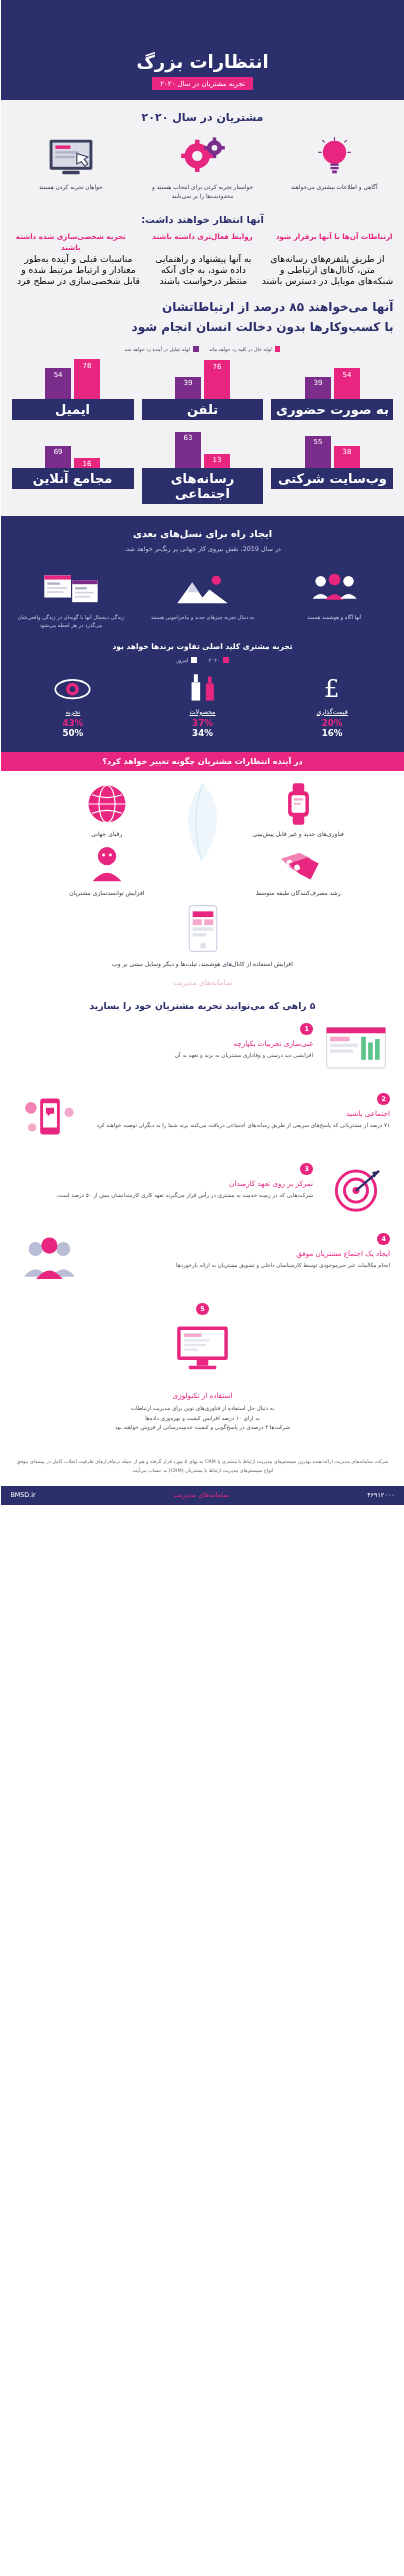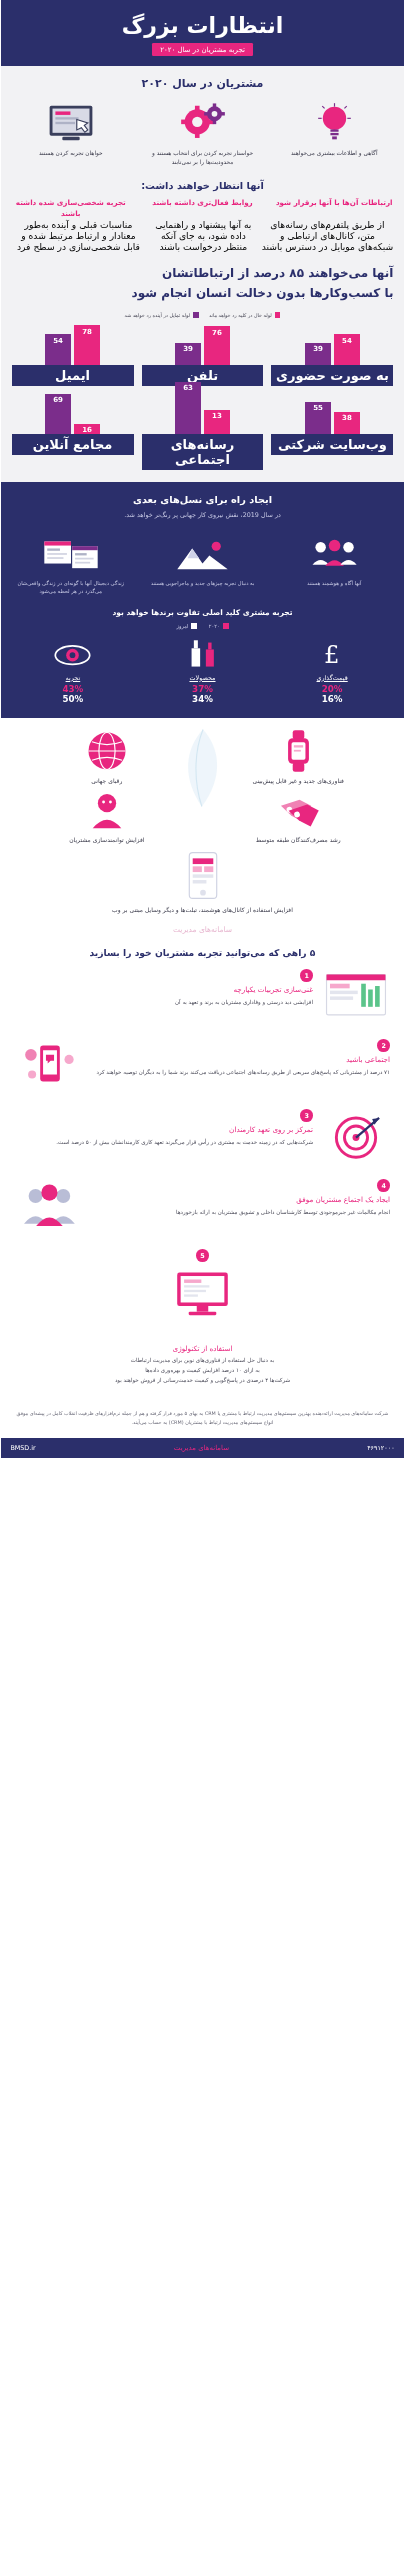--- a/index.html
+++ b/index.html
@@ -12,23 +12,24 @@
   .page { width: 405px; position: relative; }
 
   
   .header {
     background: #2b2f6b;
     padding: 12.7px 0 10.4px;
     text-align: center;
   }
   .header h1 {
     color: #ffffff;
-    font-size: 22px;
+    font-size: 18px;
     font-weight: bold;
     letter-spacing: 0.6px;
+    margin-top: 38px;
   }
   .header .sub {
     display: inline-block;
     margin-top: 5.8px;
     background: #e8267f;
     color: #ffffff;
     font-size: 7px;
     padding: 2.3px 8px;
     border-radius: 1.2px;
   }
@@ -101,21 +102,21 @@
   .bargroup { }
   .bars { display: flex; align-items: flex-end; justify-content: center; gap: 2.3px; height: 42px; }
   .bar { width: 26.6px; position: relative; }
   .bar .val {
     position: absolute;
     top: 2.3px;
     left: 0; right: 0;
     text-align: center;
     color: #fff;
     font-size: 7px;
-    font-weight: bold;
+    font-weight: normal;
   }
   .bar.pinkb { background: #e8267f; }
   .bar.purpleb { background: #7b2d8b; }
   .bar-label {
     background: #2b2f6b;
     color: #fff;
     text-align: center;
     font-size: 13px;
     padding: 2.9px 1.2px;
     font-weight: bold;
@@ -191,21 +192,21 @@
     font-size: 6.4px; font-weight: bold;
     display: flex; align-items: center; justify-content: center;
     margin-bottom: 3.5px;
   }
   .wtitle { color: #e8267f; font-size: 7.2px; font-weight: normal; margin-bottom: 3.5px; }
   .wbody { color: #4a4a58; font-size: 5.5px; line-height: 1.8; }
 
   .way5 { text-align: center; margin-top: 2.3px; }
   .way5 .num { margin: 0 auto 5.8px; }
   .way5 .wicon { width: 100%; height: 55px; display: flex; align-items: center; justify-content: center; }
-  .way5 .wtitle { margin-top: 21px; }
+  .way5 .wtitle { margin-top: 15px; }
   .way5 .wbody { max-width: 324px; margin: 0 auto; text-align: center; }
 
   .footnote {
     font-size: 4.9px;
     color: #6a6a78;
     line-height: 1.9;
     padding: 9.2px 15px 10.4px;
     text-align: center;
   }
 
@@ -365,35 +366,35 @@
                 <span class="val">38</span>
               </div>
             <div class="bar purpleb" style="height:32px">
                 <span class="val">55</span>
               </div>
           </div>
           <div class="bar-label">وب‌سایت شرکتی</div>
         </div>
         <div class="bargroup">
           <div class="bars">
-            <div class="bar pinkb" style="height:24px">
+            <div class="bar pinkb" style="height:14px">
                 <span class="val">13</span>
               </div>
-            <div class="bar purpleb" style="height:52px">
+            <div class="bar purpleb" style="height:36px">
                 <span class="val">63</span>
               </div>
           </div>
           <div class="bar-label">رسانه‌های اجتماعی</div>
         </div>
         <div class="bargroup">
           <div class="bars">
             <div class="bar pinkb" style="height:10.4px">
                 <span class="val">16</span>
               </div>
-            <div class="bar purpleb" style="height:40px">
+            <div class="bar purpleb" style="height:22px">
                 <span class="val">69</span>
               </div>
           </div>
           <div class="bar-label">مجامع آنلاین</div>
         </div>
       </div>
     </div>
   </div>
 
   <div class="sec2">
@@ -489,20 +490,21 @@
           </svg>
         </div>
         <div class="ename">تجربه</div>
         <div class="e1">43%</div>
         <div class="e2">50%</div>
       </div>
     </div>
   </div>
 
   <div class="sec3">
+    <div class="banner3">در آینده انتظارات مشتریان چگونه تغییر خواهد کرد؟</div>
 
     <div class="grid4">
       <div class="feather">
         <svg width="69" height="87" viewBox="0 0 120 150">
           <path d="M60 8 C30 40 22 90 58 142 C96 92 90 40 60 8 Z" fill="#cfe4f2" opacity=".7"></path>
           <path d="M60 8 C44 48 44 100 58 142" fill="none" stroke="#a9cfe6" stroke-width="2"></path>
         </svg>
       </div>
 
       <div class="cell4">

